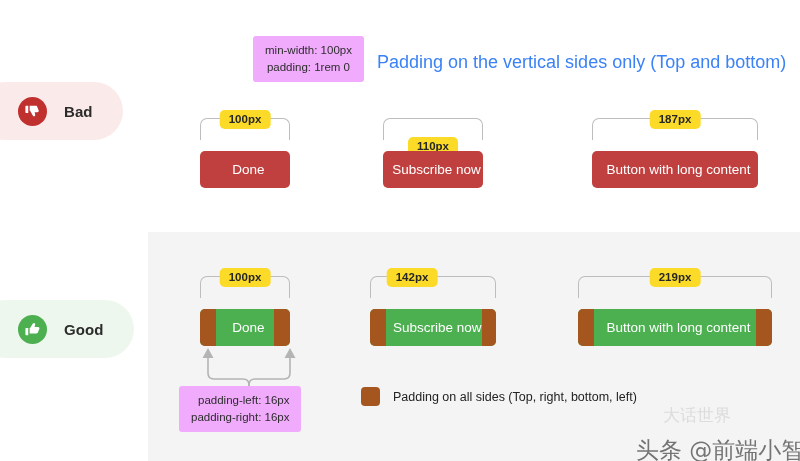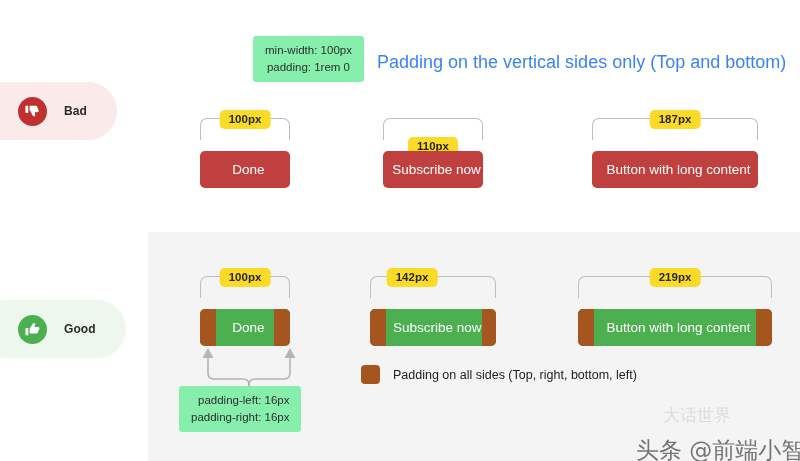--- a/index.html
+++ b/index.html
@@ -51,40 +51,40 @@
     display: flex;
     align-items: center;
     justify-content: center;
   }
   .badge-bad  .badge-icon { background: #c0302f; }
   .badge-good .badge-icon { background: #4caf50; }
   .badge-icon svg { display: block; }
 
   .badge-label {
     margin-left: 40px;
-    font-size: 12px;
+    font-size: 15px;
     font-weight: bold;
     color: #2b2b2b;
     letter-spacing: .1px;
     white-space: nowrap;
   }
 
   
   .panel {
     position: absolute;
     left: 148px;
     width: 652px;
   }
   .panel-bad  { top: 0;    height: 232px; background: #ffffff; }
   .panel-good { top: 232px; height: 229px; background: #f4f4f4; }
 
   
   .code-chip {
     position: absolute;
-    background: #86efac;
+    background: #f0abfc;
     color: #2d2d2d;
     font-size: 11.5px;
     line-height: 17px;
     padding: 6px 12px;
     border-radius: 3px;
     text-align: center;
     white-space: nowrap;
   }
   #code-minwidth { left: 253px; top: 36px; }
   #code-padding-lr { left: 179px; top: 386px; text-align: right; }
@@ -148,21 +148,21 @@
     flex: 0 0 16px;
   }
 
   
   .arrows { position: absolute; left: 188px; top: 345px; }
 
   
   .legend {
     position: absolute;
     left: 361px;
-    top: 365px;
+    top: 387px;
     display: flex;
     align-items: center;
   }
   .legend-swatch {
     width: 19px;
     height: 19px;
     border-radius: 4px;
     background: #a5561f;
     flex: none;
   }

